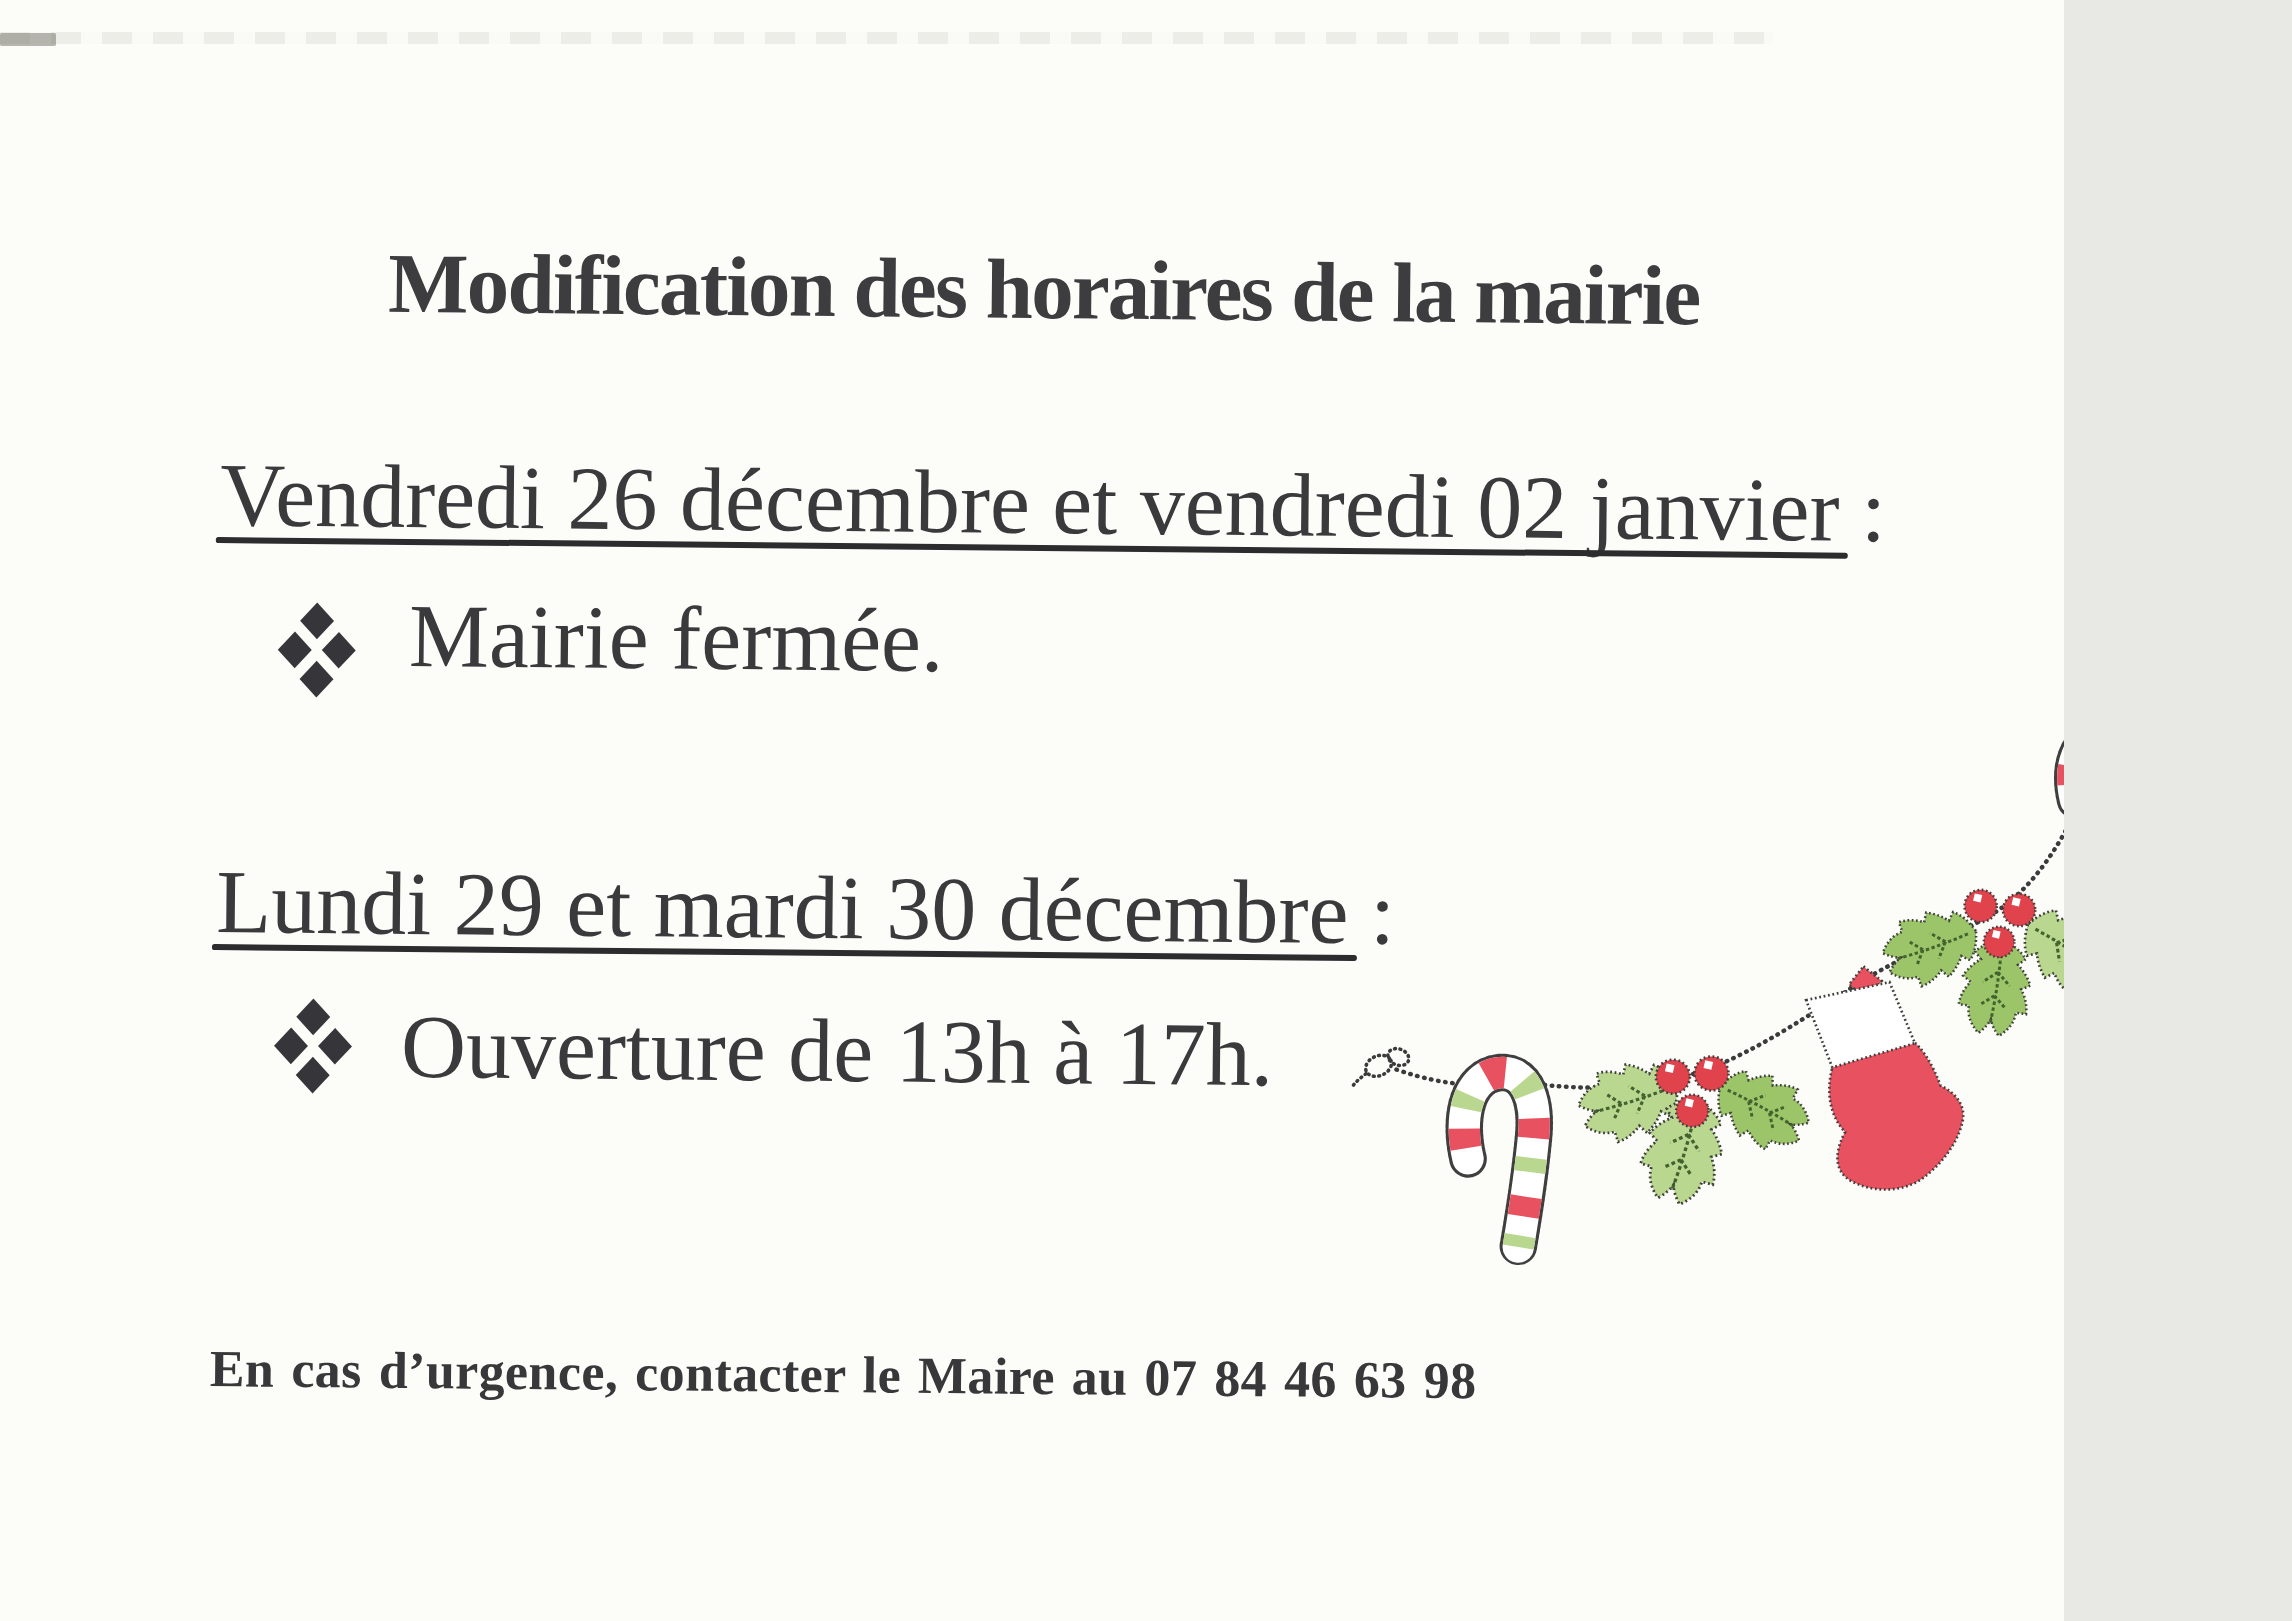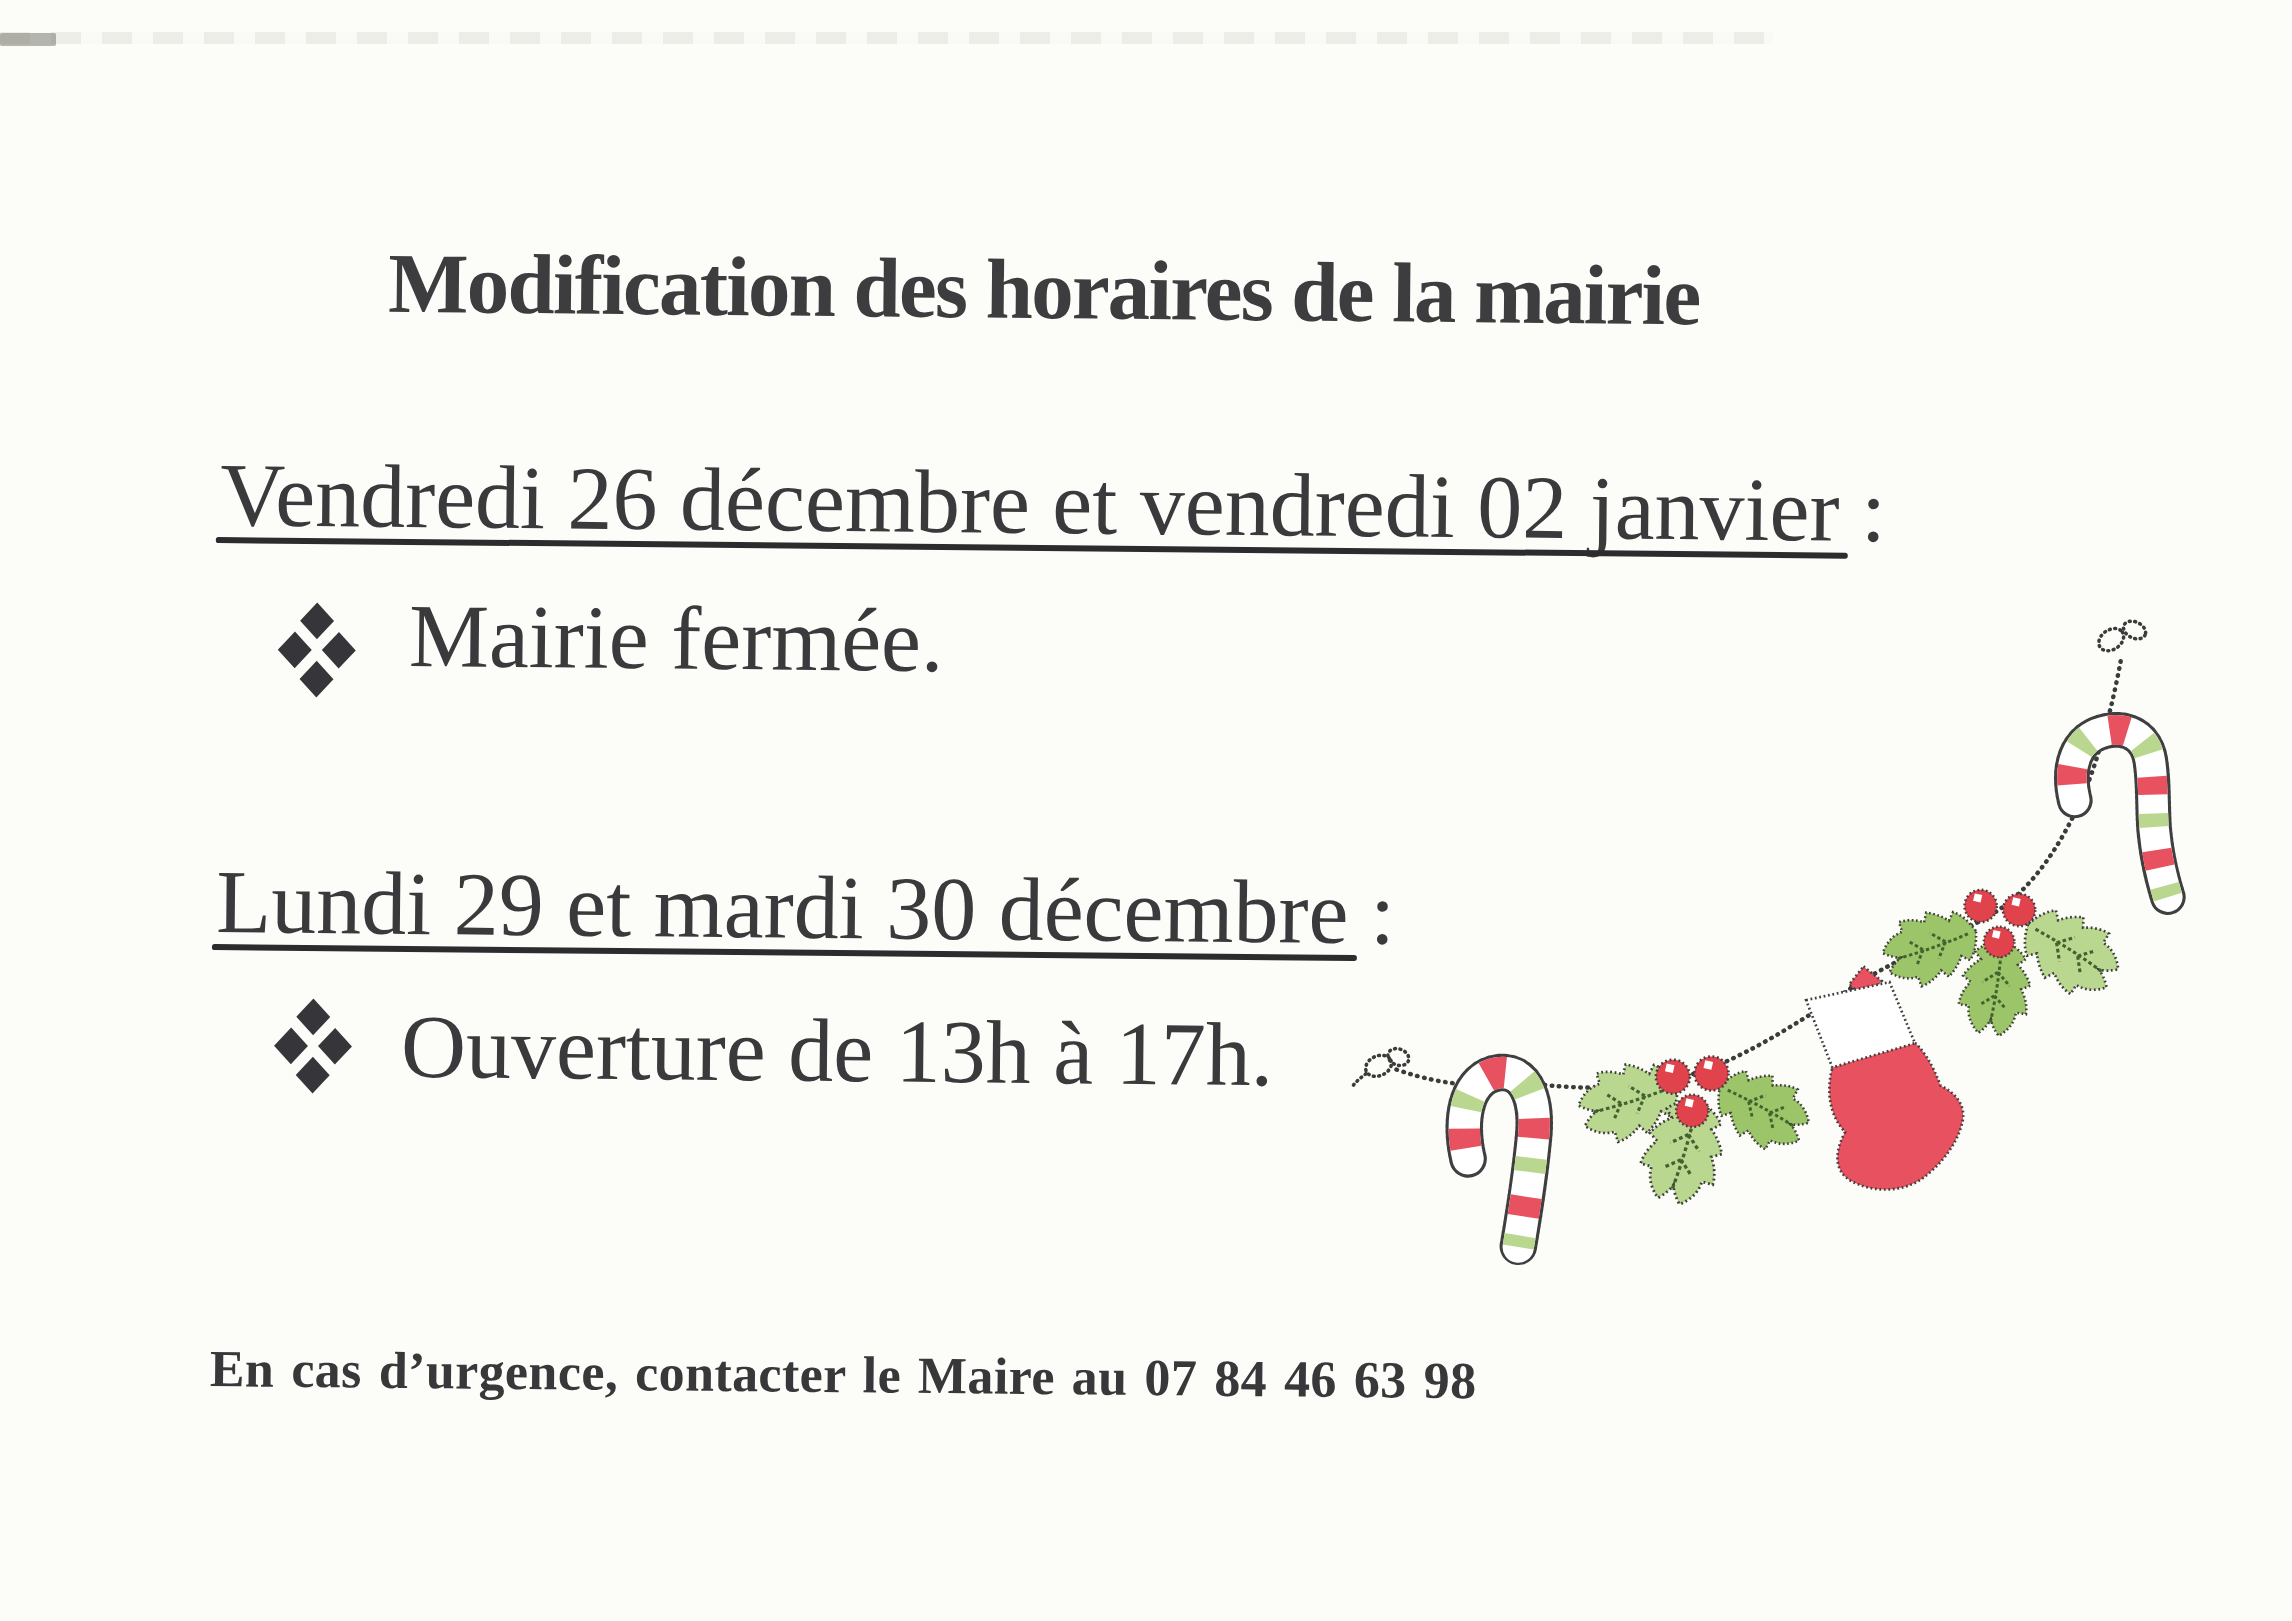--- a/index.html
+++ b/index.html
@@ -1,20 +1,19 @@
 <!DOCTYPE html>
 <html style="font-size:14.3px"><head>
 <meta charset="utf-8">
 <style>
   html,body{margin:0;padding:0;background:#e8e8e4;}
   .page{
-    position:relative;width:2287px;height:1621px;overflow:hidden;
+    position:relative;width:2064px;height:1621px;overflow:hidden;
     background:#fcfcf9;
     font-family:"Liberation Serif",serif;
-    padding-left:6px;
   }
   .tilt{position:absolute;inset:0;transform:rotate(0.55deg);transform-origin:107px 107px;}
   .scan-artifact{
     position:absolute;top:32px;left:0;width:1773px;height:11.6px;
     background:repeating-linear-gradient(90deg,
       rgba(161,161,148,0.30) 0 30px, rgba(161,161,148,0.05) 30px 51px);
     opacity:.55;
   }
   .scan-blot{position:absolute;top:33px;left:0;width:56px;height:13.4px;
     background:rgba(112,112,102,.5);border-radius:1.8px;}

